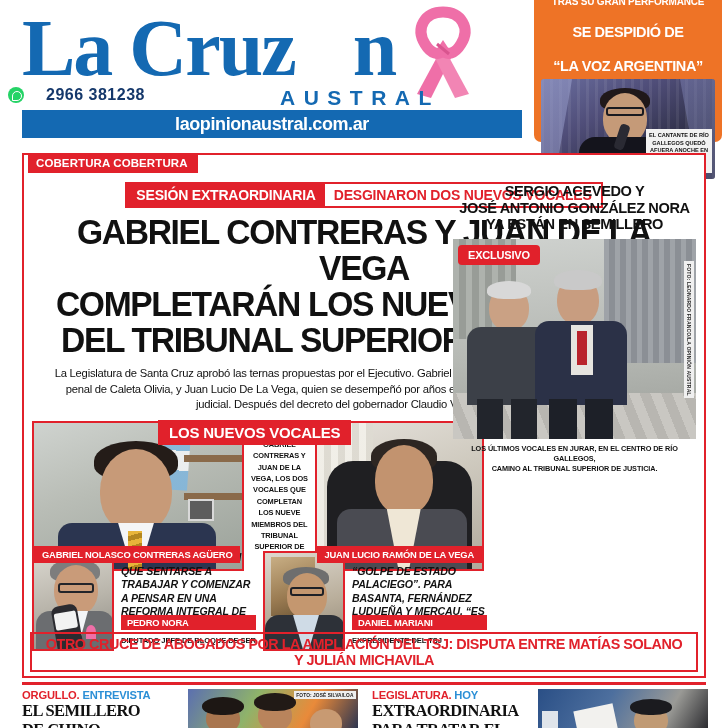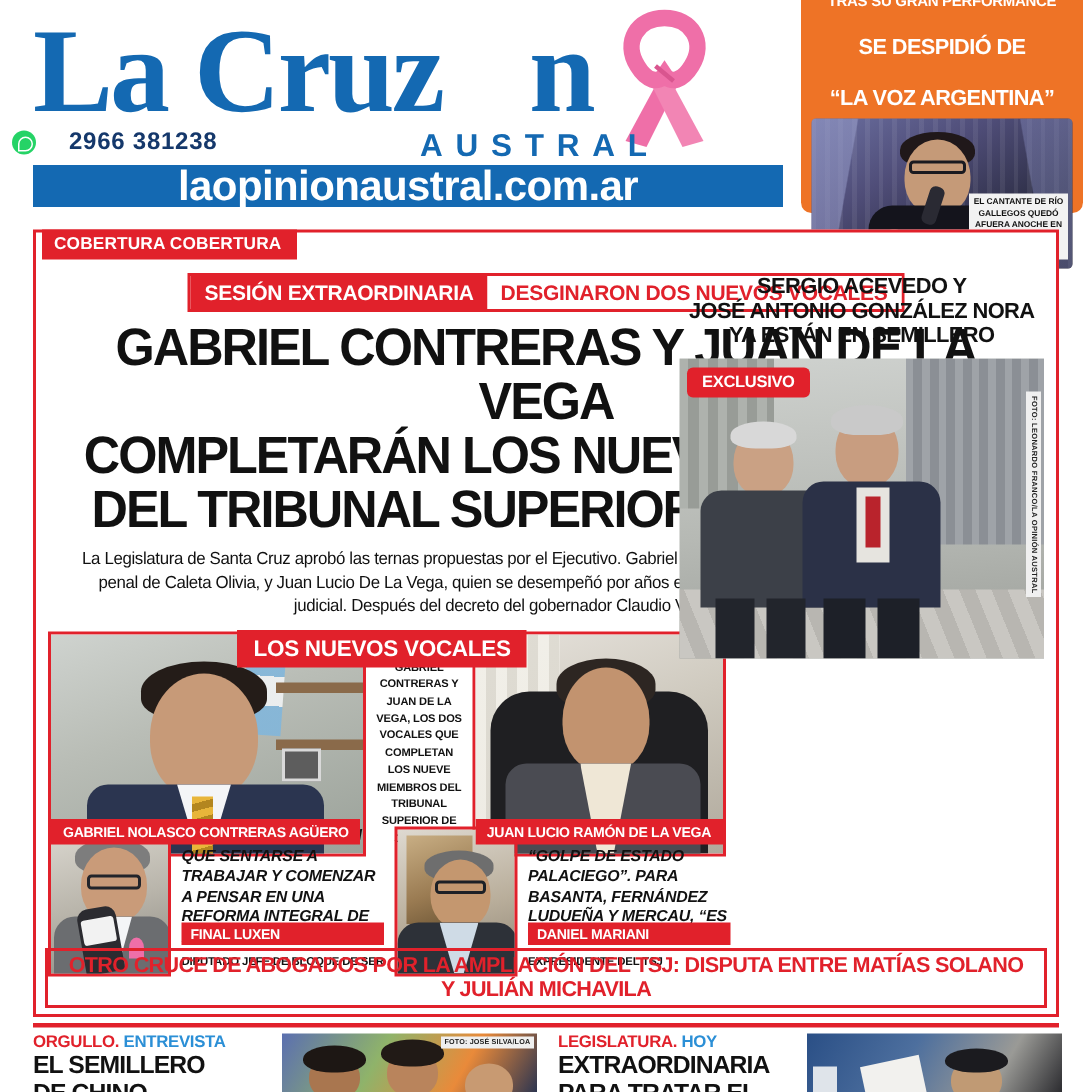--- a/index.html
+++ b/index.html
@@ -41,21 +41,21 @@
     background: #25d366; display: inline-block; position: relative;
   }
   .wa-icon::after{
     content:""; position:absolute; left:4px; top:4px; width:8px; height:8px;
     border:1.6px solid #fff; border-radius:50% 50% 50% 0; transform: rotate(0deg);
   }
   .wa-num { font-size: 16px; font-weight: bold; color: #15386b; letter-spacing: 0.5px; }
   .url-bar {
     position: absolute; left: 22px; top: 110px; width: 500px; height: 28px;
     background: #1469b2; color: #fff; text-align: center;
-    font-size: 28px; font-weight: bold; line-height: 28px; letter-spacing: -0.4px;
+    font-size: 18px; font-weight: bold; line-height: 28px; letter-spacing: -0.4px;
   }
 
   
   .promo {
     position: absolute; right: 6px; top: -10px; width: 188px; height: 152px;
     background: #ee7326; border-radius: 7px; padding: 6px 5px 5px 5px;
   }
   .promo-kicker {
     color:#fff; font-size:10px; font-weight:bold; text-align:center;
     line-height: 11px; letter-spacing:-0.2px;
@@ -267,21 +267,21 @@
   .strip { position: absolute; left: 22px; top: 689px; width: 684px; height: 39px; display: flex; }
   .scol { position: relative; display: flex; gap: 6px; justify-content: space-between; }
   .scol.left { width: 338px; }
   .scol.right { width: 338px; margin-left: 8px; }
   .vdiv { width: 3px; background: #8f9094; margin: 0 3px; }
   .skicker { font-size: 11.2px; font-weight: bold; letter-spacing: -0.2px; }
   .sk-red { color: #e1212b; }
   .sk-blue { color: #2b8fd6; }
   .stitle {
     color: #111; font-weight: bold; font-size: 16.5px; line-height: 17.5px;
-    letter-spacing: -0.6px; margin-top: 1px;
+    letter-spacing: -0.6px; margin-top: 1px; font-family: Liberation Serif, serif;
   }
   .sphoto { position: relative; width: 170px; overflow: hidden; }
   .sp1 { background: linear-gradient(120deg,#5b6fb0 0%,#8fb36a 38%,#e98a3a 70%,#2d3550 100%); }
   .sp2 { background: linear-gradient(120deg,#2a4f86 0%,#4d6f9e 40%,#9a9a96 75%,#2c2c30 100%); }
   .fotocred {
     position: absolute; right: 2px; top: 2px; background: #efefef;
     font-size: 4.8px; font-weight: bold; color: #222; padding: 1.5px 2.5px;
     letter-spacing: 0.1px;
   }
   .kid{ position:absolute; border-radius:50% 50% 45% 45%; }
@@ -395,38 +395,42 @@
         <div class="head" style="left:104px;top:36px;width:42px;height:50px;background:#c89d80;"></div>
         <div class="hair" style="left:101px;top:31px;width:48px;height:20px;background:#c9c9c9;"></div>
         <div class="suit" style="left:82px;top:82px;width:92px;height:84px;background:#2b3147;"></div>
         <div style="position:absolute;left:118px;top:86px;width:22px;height:50px;background:#e6e4df;"></div>
         <div style="position:absolute;left:124px;top:92px;width:10px;height:34px;background:#b9232c;"></div>
         <div style="position:absolute;left:24px;top:160px;width:26px;height:40px;background:#22252c;"></div>
         <div style="position:absolute;left:58px;top:160px;width:26px;height:40px;background:#22252c;"></div>
         <div style="position:absolute;left:96px;top:160px;width:28px;height:40px;background:#1d2028;"></div>
         <div style="position:absolute;left:132px;top:160px;width:28px;height:40px;background:#1d2028;"></div>
       </div>
+      <div class="rc-caption">
+        <div>LOS ÚLTIMOS VOCALES EN JURAR, EN EL CENTRO DE RÍO GALLEGOS,</div>
+        <div>CAMINO AL TRIBUNAL SUPERIOR DE JUSTICIA.</div>
+      </div>
     </div>
 
     <div class="quoterow">
       <div class="qbox">
         <div class="qphoto q1bg">
           <div class="hair" style="left:16px;top:6px;width:50px;height:24px;background:#7d7d7d;"></div>
           <div class="head" style="left:20px;top:12px;width:44px;height:50px;background:#c99b79;"></div>
           <div style="position:absolute;left:24px;top:30px;width:36px;height:10px;border:2px solid #22242a;border-radius:3px;"></div>
           <div class="suit" style="left:2px;top:58px;width:78px;height:42px;background:#6b6d70;"></div>
           <div class="shirt" style="left:28px;top:58px;width:26px;height:36px;clip-path:polygon(0 0,100% 0,62% 100%,38% 100%);"></div>
           <div style="position:absolute;left:52px;top:72px;width:10px;height:14px;background:#ef6fa8;border-radius:50% 50% 0 0;"></div>
           <div class="mic">
               <span class="mic-lbl"></span>
             </div>
         </div>
         <div class="qbody">
           <div class="qtext">“LOS VOCALES TIENEN QUE SENTARSE A TRABAJAR Y COMENZAR A PENSAR EN UNA REFORMA INTEGRAL DE LA JUSTICIA”</div>
-          <div class="qname">FINAL LUXEN</div>
+          <div class="qname">PEDRO NORA</div>
           <div class="qrole">DIPUTADO JEFE DE BLOQUE DE SER</div>
         </div>
       </div>
 
       <div class="qbox">
         <div class="qphoto q2bg">
           <div class="painting"></div>
           <div class="hair" style="left:18px;top:14px;width:46px;height:20px;background:#6e6e6e;"></div>
           <div class="head" style="left:22px;top:20px;width:40px;height:46px;background:#c4976f;"></div>
           <div style="position:absolute;left:25px;top:34px;width:34px;height:9px;border:2px solid #1e2026;border-radius:3px;"></div>

